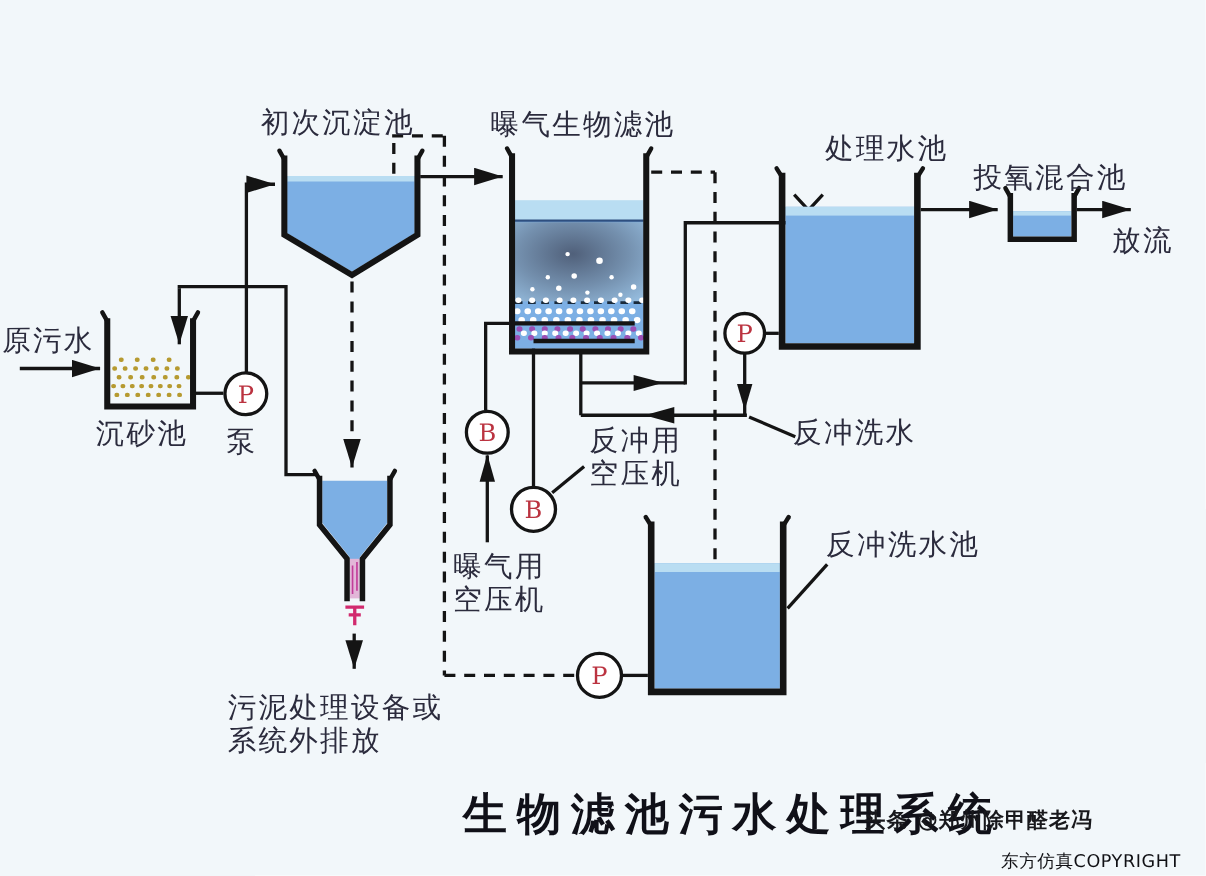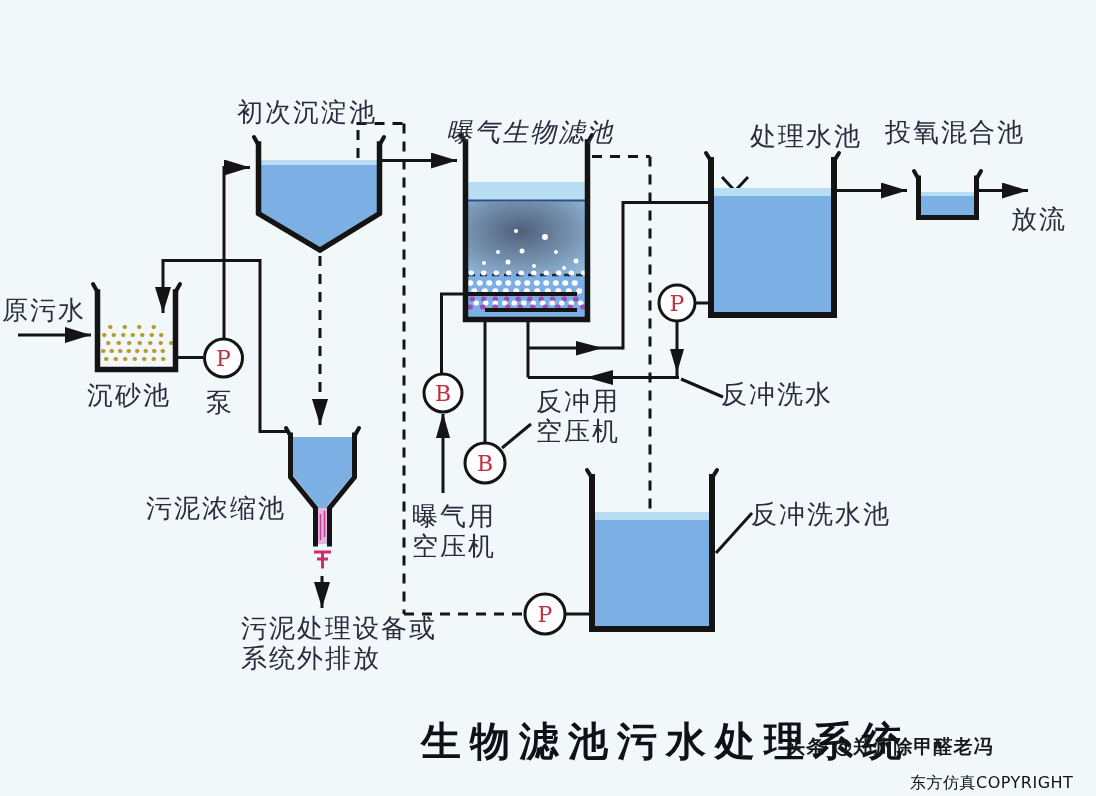--- a/index.html
+++ b/index.html
@@ -191,36 +191,35 @@
       <circle class="sym" cx="545" cy="614" r="20"></circle>
       <text class="symtxt" x="545" y="622">P</text>
     </g>
   </svg>
 
   
   <div class="lbl" style="left:2px;top:296px;">原污水</div>
   <div class="lbl" style="left:87px;top:381px;">沉砂池</div>
   <div class="lbl" style="left:206px;top:388px;">泵</div>
   <div class="lbl" style="left:237px;top:98px;">初次沉淀池</div>
-  <div class="lbl" style="left:446px;top:118px;font-style:italic;">曝气生物滤池</div>
+  <div class="lbl" style="left:446px;top:100px;">曝气生物滤池</div>
   <div class="lbl" style="left:706px;top:122px;margin-left:44px;">处理水池</div>
-  <div class="lbl" style="left:885px;top:118px;">投氧混合池</div>
+  <div class="lbl" style="left:885px;top:148px;">投氧混合池</div>
   <div class="lbl" style="left:1011px;top:205px;">放流</div>
   <div class="lbl" style="left:721px;top:380px;">反冲洗水</div>
   <div class="lbl" style="left:536px;top:387px;">
     <span class="ln">反冲用</span>
     <span class="ln">空压机</span>
   </div>
   <div class="lbl" style="left:412px;top:502px;">
     <span class="ln">曝气用</span>
     <span class="ln">空压机</span>
   </div>
-  <div class="lbl" style="left:146px;top:494px;">污泥浓缩池</div>
-  <div class="lbl" style="left:751px;top:500px;">反冲洗水池</div>
-  <div class="lbl" style="left:207px;top:614px;margin-left:34px;">
+  <div class="lbl" style="left:751px;top:482px;">反冲洗水池</div>
+  <div class="lbl" style="left:207px;top:630px;">
     <span class="ln">污泥处理设备或</span>
     <span class="ln">系统外排放</span>
   </div>
 
   <div class="lbl title" style="left:387px;top:718px;">生物滤池污水处理系统</div>
 
   <div class="lbl wm1" style="left:786px;top:736px;">头条 @郑州除甲醛老冯</div>
   <div class="lbl wm2" style="left:910px;top:774px;">东方仿真COPYRIGHT</div>
 </div>
 

